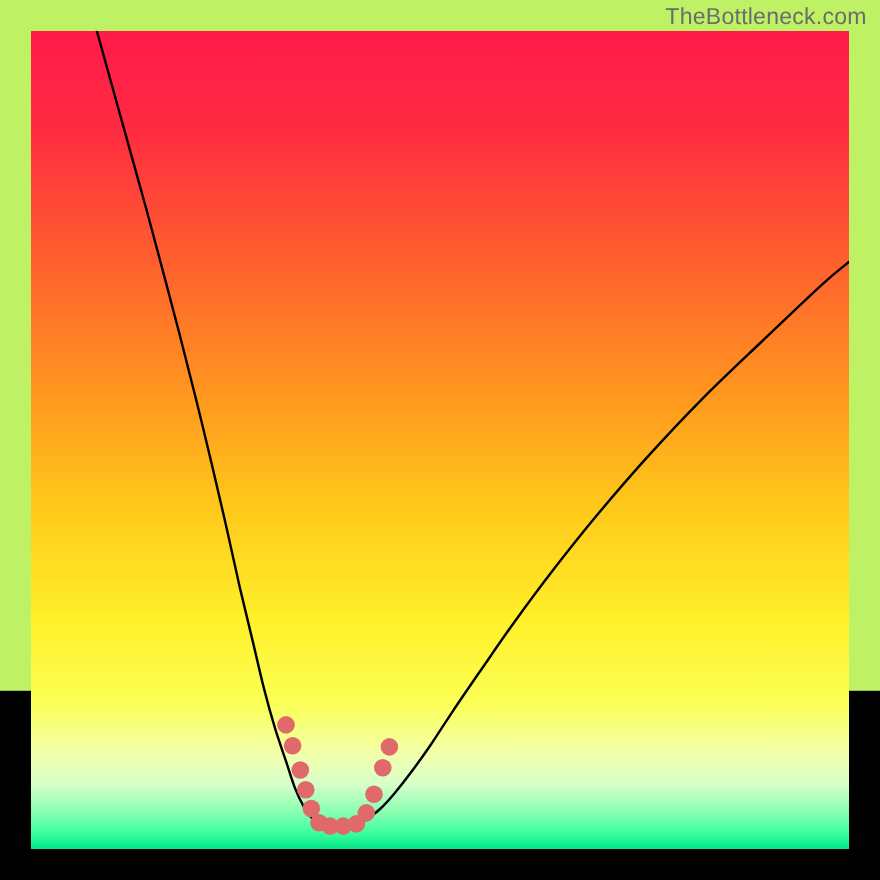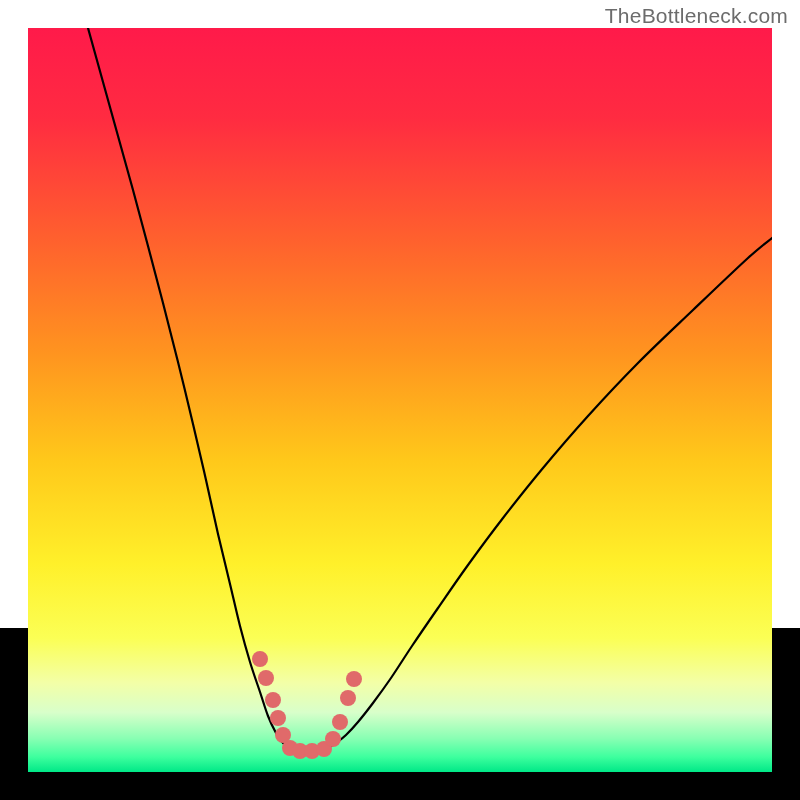--- a/index.html
+++ b/index.html
@@ -10,21 +10,21 @@
     background: #000;
     overflow: hidden;
     font-family: Arial, Helvetica, sans-serif;
   }
   .frame {
     position: absolute;
     top: 0;
     left: 0;
     width: 800px;
     height: 628px;
-    background: #ffffff;
+    background: #bef264;
   }
   .plot {
     position: absolute;
     top: 28px;
     left: 28px;
     width: 744px;
     height: 744px;
     overflow: hidden;
   }
   .watermark {

